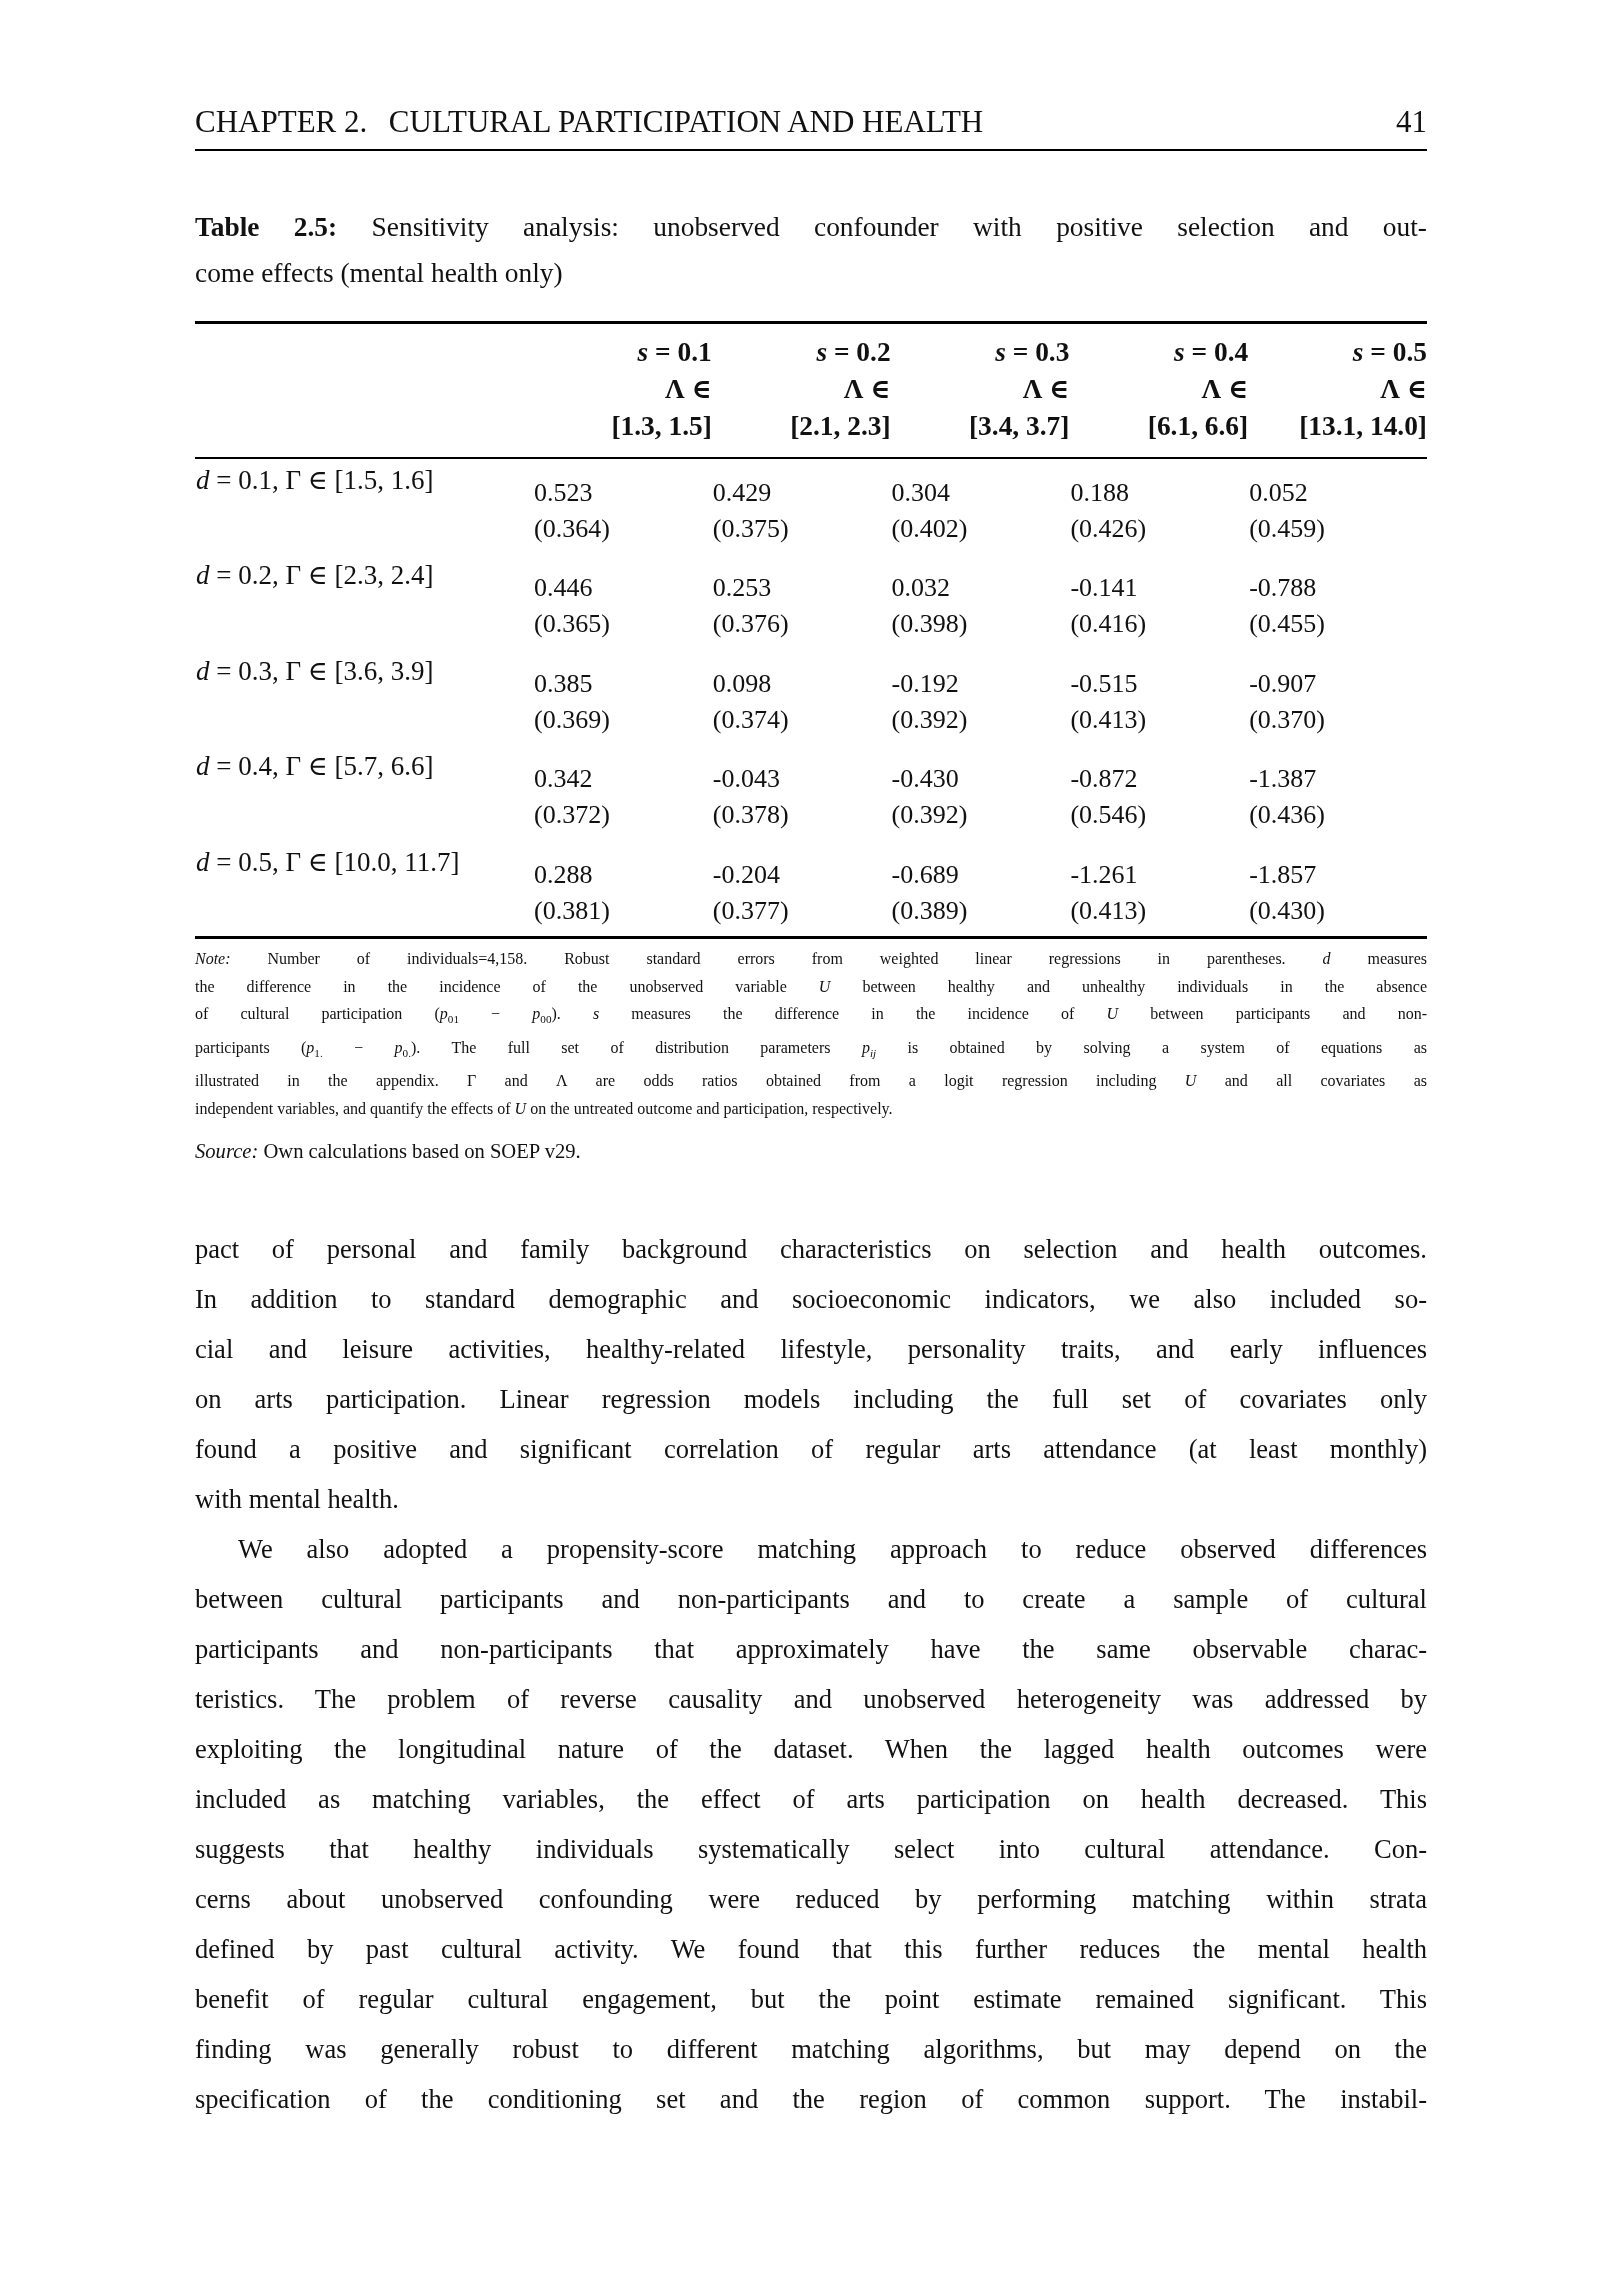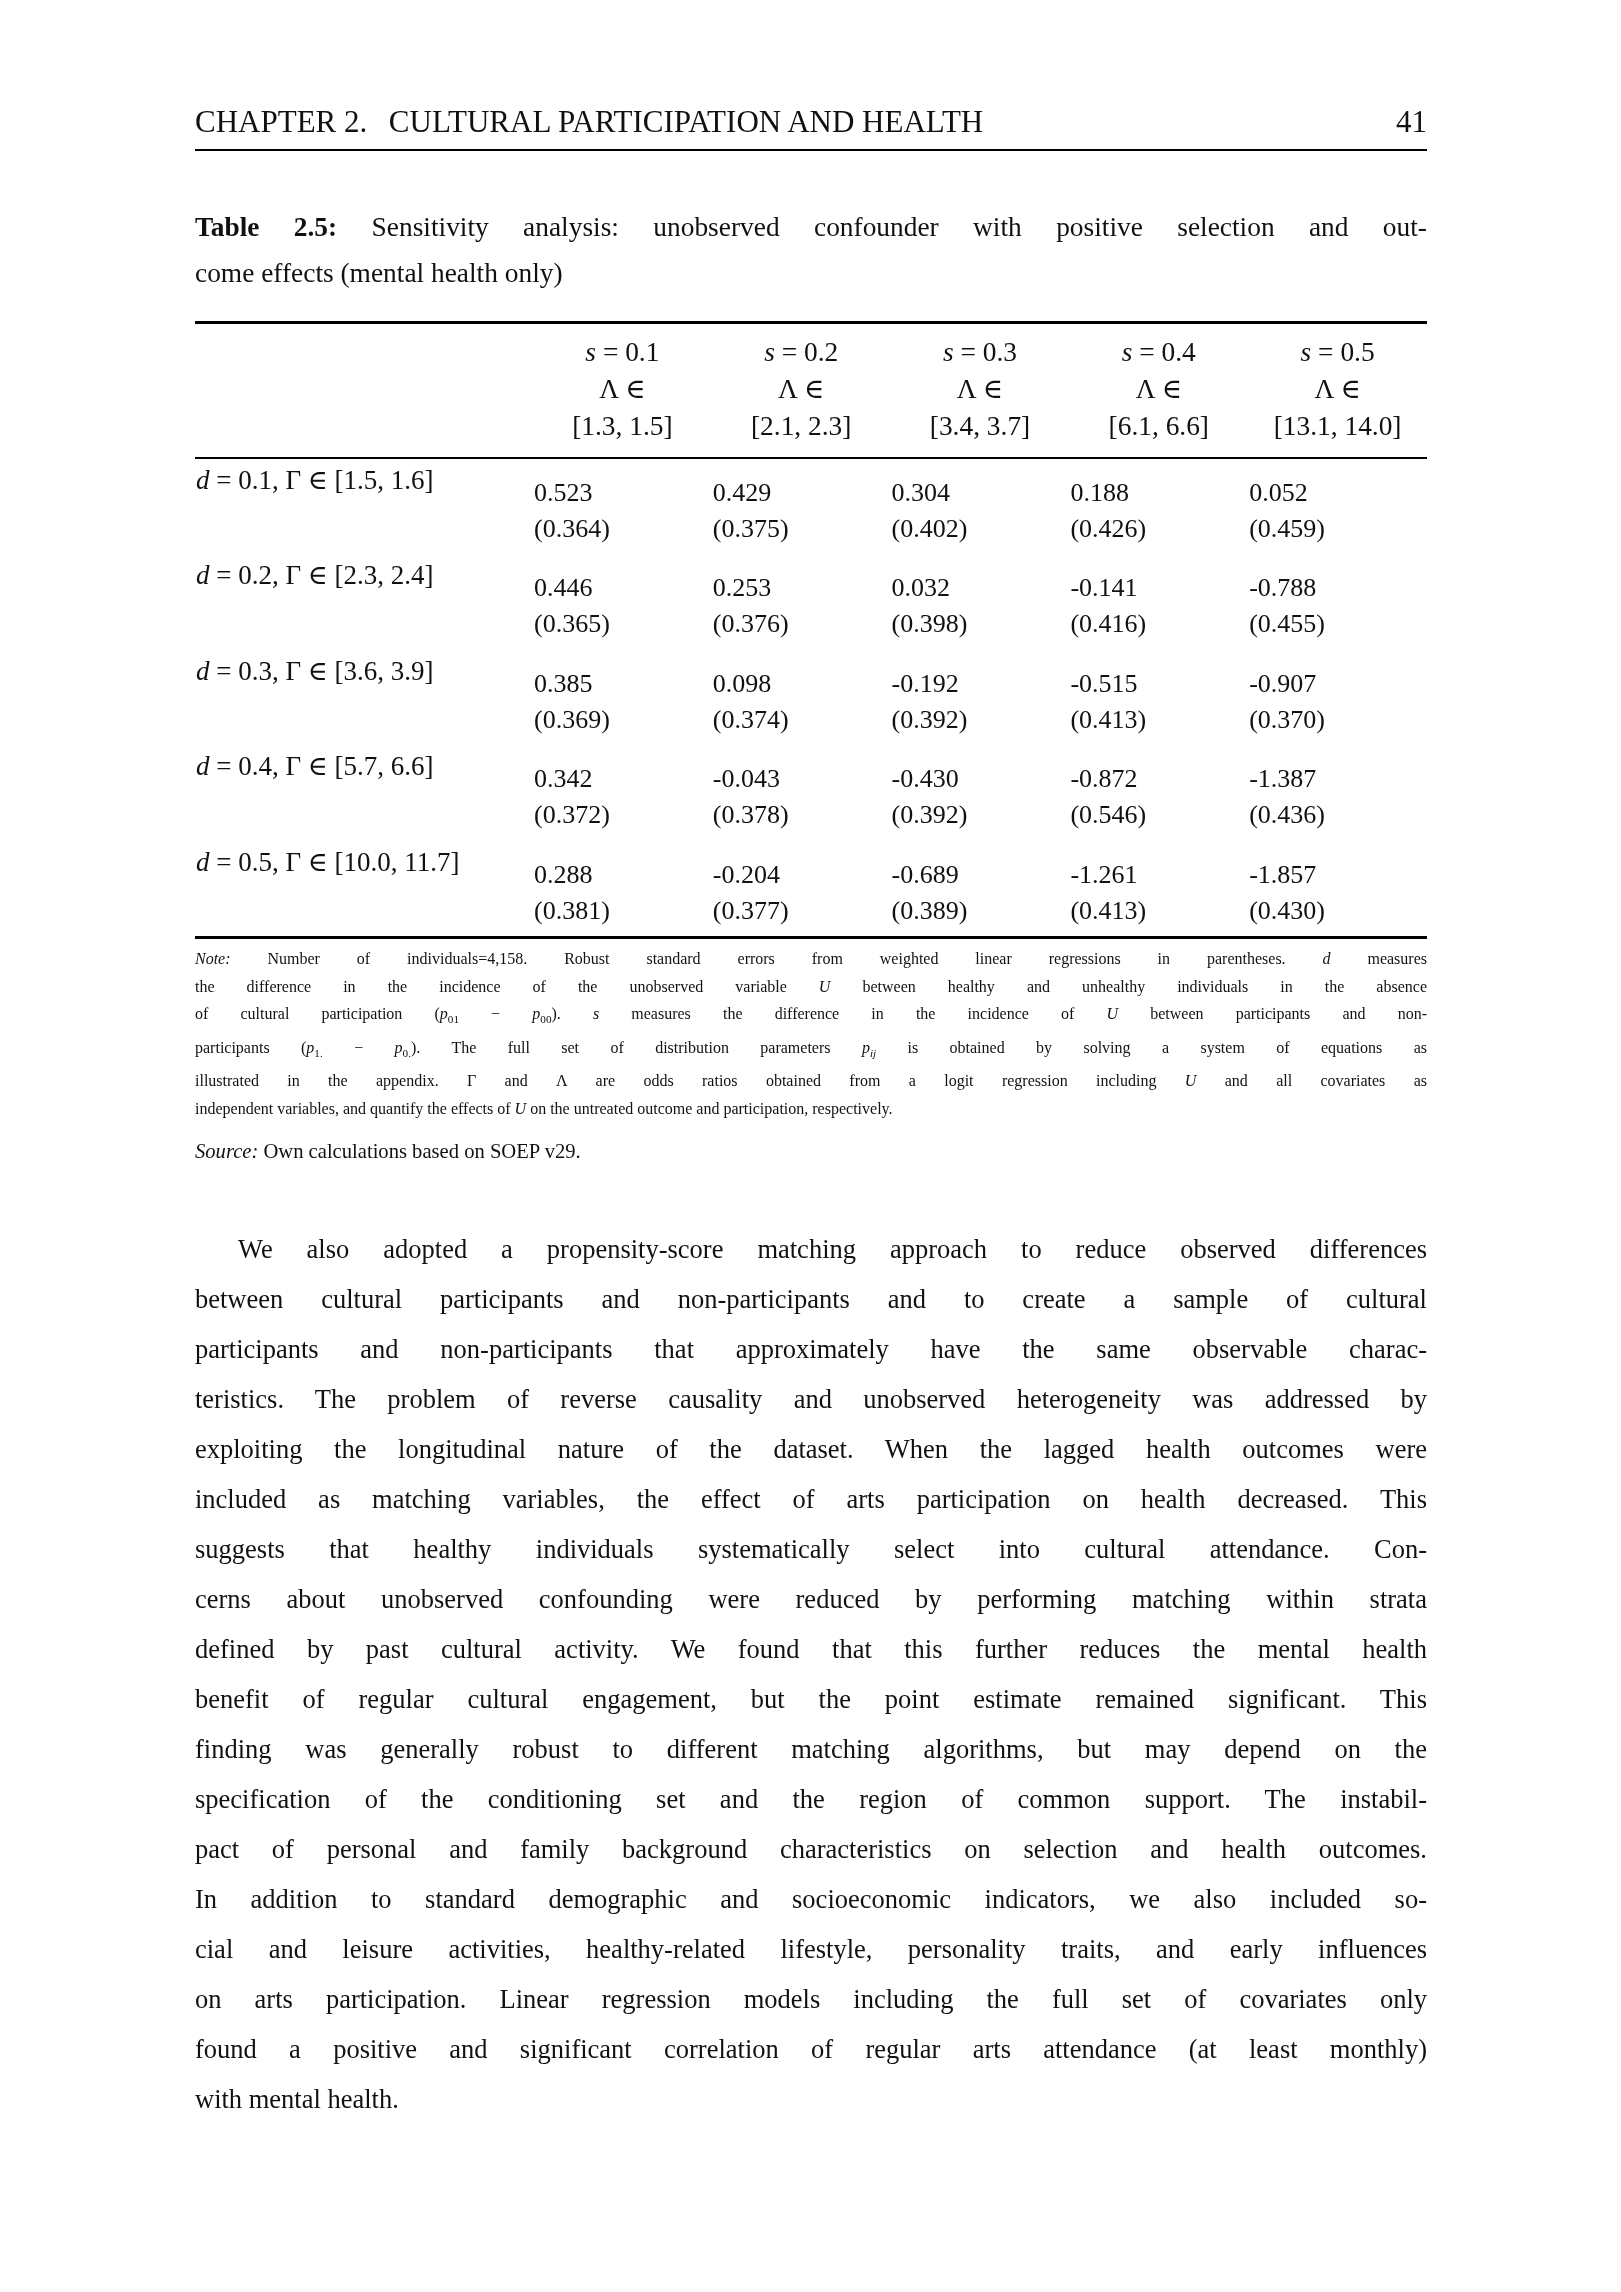--- a/index.html
+++ b/index.html
@@ -39,26 +39,26 @@
   table.datatable {
     margin-top: 25.5px;
     width: 100%;
     border-collapse: collapse;
     table-layout: fixed;
     border-top: 3.9px solid #000;
     border-bottom: 3.9px solid #000;
   }
   table.datatable col.c-label { width: 338px; }
   table.datatable thead th {
-    font-weight: normal;
+    font-weight: bold;
     font-size: 27.4px;
     line-height: 37px;
     padding: 9.8px 0 11.8px 0;
     border-bottom: 2px solid #000;
-    text-align: center;
+    text-align: right;
     vertical-align: top;
   }
   table.datatable tbody th.rowlabel {
     font-weight: normal;
     font-size: 27px;
     text-align: left;
     vertical-align: top;
     padding-top: 5px;
   }
   table.datatable tbody td {
@@ -277,38 +277,38 @@
     <div class="jline">the difference in the incidence of the unobserved variable <i>U</i> between healthy and unhealthy individuals in the absence</div>
     <div class="jline">of cultural participation (<i>p</i><sub>01</sub> − <i>p</i><sub>00</sub>). <i>s</i> measures the difference in the incidence of <i>U</i> between participants and non-</div>
     <div class="jline">participants (<i>p</i><sub>1.</sub> − <i>p</i><sub>0.</sub>). The full set of distribution parameters <i>p<sub>ij</sub></i> is obtained by solving a system of equations as</div>
     <div class="jline">illustrated in the appendix. Γ and Λ are odds ratios obtained from a logit regression including <i>U</i> and all covariates as</div>
     <div class="lline">independent variables, and quantify the effects of <i>U</i> on the untreated outcome and participation, respectively.</div>
   </div>
 
   <div class="source"><i>Source:</i> Own calculations based on SOEP v29.</div>
 
   <div class="bodytext">
+    <div>
+      <div class="body-line">pact of personal and family background characteristics on selection and health outcomes.</div>
+      <div class="body-line">In addition to standard demographic and socioeconomic indicators, we also included so-</div>
+      <div class="body-line">cial and leisure activities, healthy-related lifestyle, personality traits, and early influences</div>
+      <div class="body-line">on arts participation. Linear regression models including the full set of covariates only</div>
+      <div class="body-line">found a positive and significant correlation of regular arts attendance (at least monthly)</div>
+      <div class="body-line lastline">with mental health.</div>
+    </div>
     <div>
       <div class="body-line indent">We also adopted a propensity-score matching approach to reduce observed differences</div>
       <div class="body-line">between cultural participants and non-participants and to create a sample of cultural</div>
       <div class="body-line">participants and non-participants that approximately have the same observable charac-</div>
       <div class="body-line">teristics. The problem of reverse causality and unobserved heterogeneity was addressed by</div>
       <div class="body-line">exploiting the longitudinal nature of the dataset. When the lagged health outcomes were</div>
       <div class="body-line">included as matching variables, the effect of arts participation on health decreased. This</div>
       <div class="body-line">suggests that healthy individuals systematically select into cultural attendance. Con-</div>
       <div class="body-line">cerns about unobserved confounding were reduced by performing matching within strata</div>
       <div class="body-line">defined by past cultural activity. We found that this further reduces the mental health</div>
       <div class="body-line">benefit of regular cultural engagement, but the point estimate remained significant. This</div>
       <div class="body-line">finding was generally robust to different matching algorithms, but may depend on the</div>
       <div class="body-line">specification of the conditioning set and the region of common support. The instabil-</div>
     </div>
-    <div>
-      <div class="body-line">pact of personal and family background characteristics on selection and health outcomes.</div>
-      <div class="body-line">In addition to standard demographic and socioeconomic indicators, we also included so-</div>
-      <div class="body-line">cial and leisure activities, healthy-related lifestyle, personality traits, and early influences</div>
-      <div class="body-line">on arts participation. Linear regression models including the full set of covariates only</div>
-      <div class="body-line">found a positive and significant correlation of regular arts attendance (at least monthly)</div>
-      <div class="body-line lastline">with mental health.</div>
-    </div>
   </div>
 
 </div>
 
 
 </body></html>

